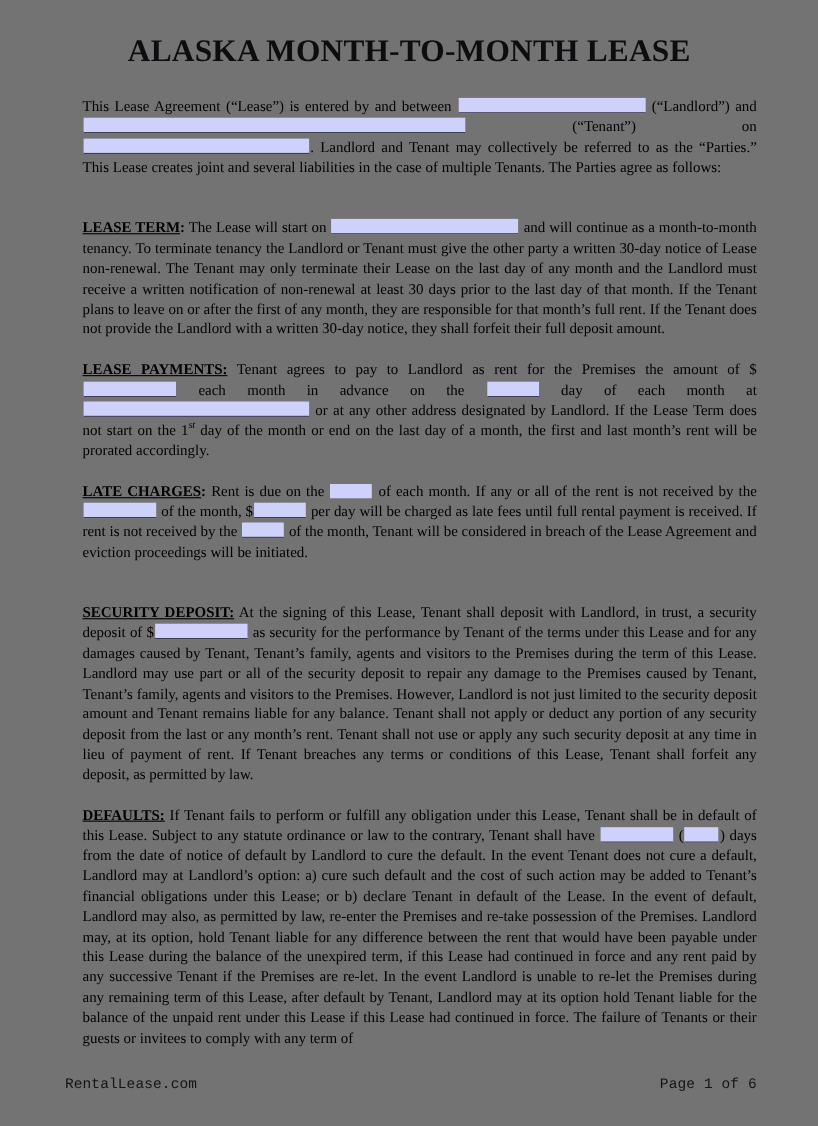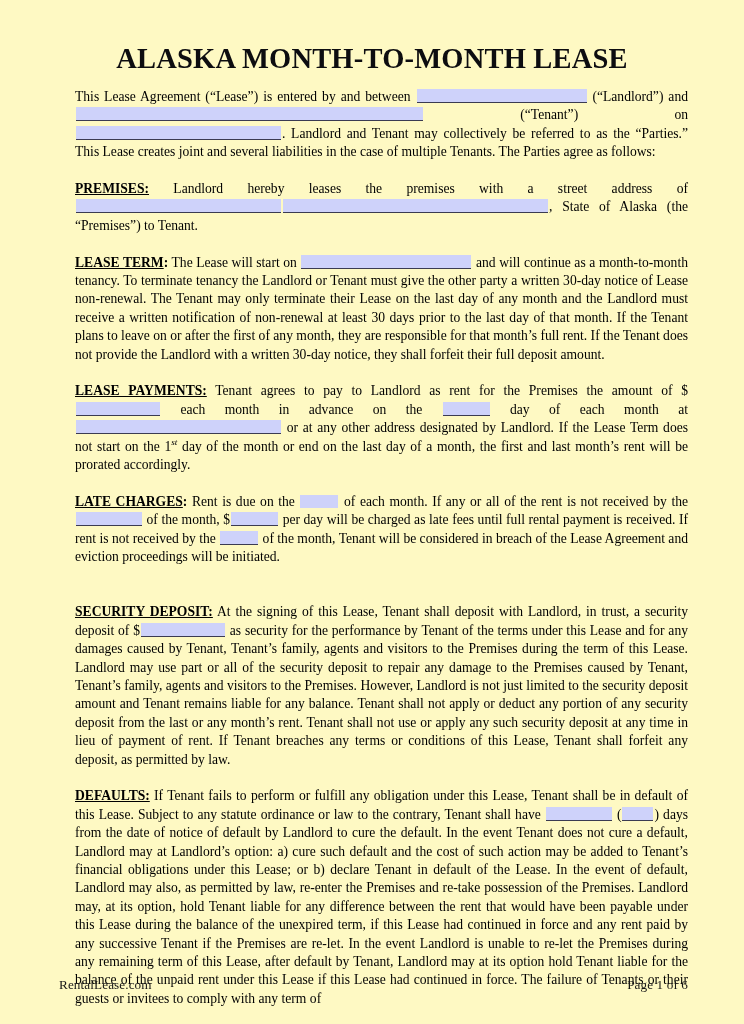--- a/index.html
+++ b/index.html
@@ -13,23 +13,23 @@
     height: 1024px;
     position: relative;
     overflow: hidden;
     font-family: "Liberation Serif", "DejaVu Serif", serif;
     color: #000000;
     -webkit-font-smoothing: antialiased;
   }
   .page {
     position: absolute;
     inset: 0;
-    background: #fef9c3;
+    background: #737373;
     box-sizing: border-box;
-    padding: 16px;
+    padding: 4px;
   }
   .doc-title {
     text-align: center;
     font-family: "Liberation Serif", "DejaVu Serif", serif;
     font-weight: bold;
     font-size: 28.5px;
     letter-spacing: 0.2px;
     margin: 0;
     padding-top: 27px;
     line-height: 1.1;
@@ -86,21 +86,21 @@
   .w-4xl { width: 205px; }
   .w-5xl { width: 265px; }
   .w-6xl { width: 347px; }
 
   .footer {
     position: absolute;
     left: 59px;
     right: 56px;
     bottom: 28px;
     height: 22px;
-    font-family: Liberation Serif, serif;
+    font-family: Liberation Mono, monospace;
     font-size: 13.2px;
     color: #151515;
     display: flex;
     align-items: center;
     justify-content: space-between;
   }
   .footer .brand { letter-spacing: 0.1px; }
   .footer .pageno { letter-spacing: 0.1px; }
 </style>
 </head>
@@ -109,21 +109,20 @@
 <div class="page">
 
   <h1 class="doc-title">ALASKA MONTH-TO-MONTH LEASE</h1>
 
   <div class="body-area">
 
     <p class="para"><span>This Lease Agreement (“Lease”) is entered by and between </span><span class="blank w-3xl"></span><span> (“Landlord”) and </span><span class="blank w-6xl"></span><span> (“Tenant”) on </span><span class="blank w-4xl"></span><span>. Landlord and Tenant may collectively be referred to as the “Parties.”  This Lease creates joint and several liabilities in the case of multiple Tenants.  The Parties agree as follows:</span></p>
 
     <div class="gap-sm"></div>
 
-    <p class="para"><span class="sec-head">PREMISES:</span><span>  Landlord hereby leases the premises with a street address of </span><span class="blank w-4xl"></span><span class="blank w-5xl"></span><span>, State of Alaska (the “Premises”) to Tenant.</span></p>
 
     <div class="gap-sm"></div>
 
     <p class="para"><span class="sec-head">LEASE TERM</span><span class="sec-head-nb">:</span><span>  The Lease will start on </span><span class="blank w-3xl"></span><span> and will continue as a month-to-month tenancy.  To terminate tenancy the Landlord or Tenant must give the other party a written 30-day notice of Lease non-renewal.  The Tenant may only terminate their Lease on the last day of any month and the Landlord must receive a written notification of non-renewal at least 30 days prior to the last day of that month.  If the Tenant plans to leave on or after the first of any month, they are responsible for that month’s full rent.  If the Tenant does not provide the Landlord with a written 30-day notice, they shall forfeit their full deposit amount.</span></p>
 
     <div class="gap-sm"></div>
 
     <p class="para"><span class="sec-head">LEASE PAYMENTS:</span><span>  Tenant agrees to pay to Landlord as rent for the Premises the amount of $</span><span class="blank w-l"></span><span> each month in advance on the </span><span class="blank w-s"></span><span> day of each month at </span><span class="blank w-4xl"></span><span> or at any other address designated by Landlord.  If the Lease Term does not start on the 1</span><sup>st</sup><span> day of the month or end on the last day of a month, the first and last month’s rent will be prorated accordingly.</span></p>
 
     <div class="gap-sm"></div>

